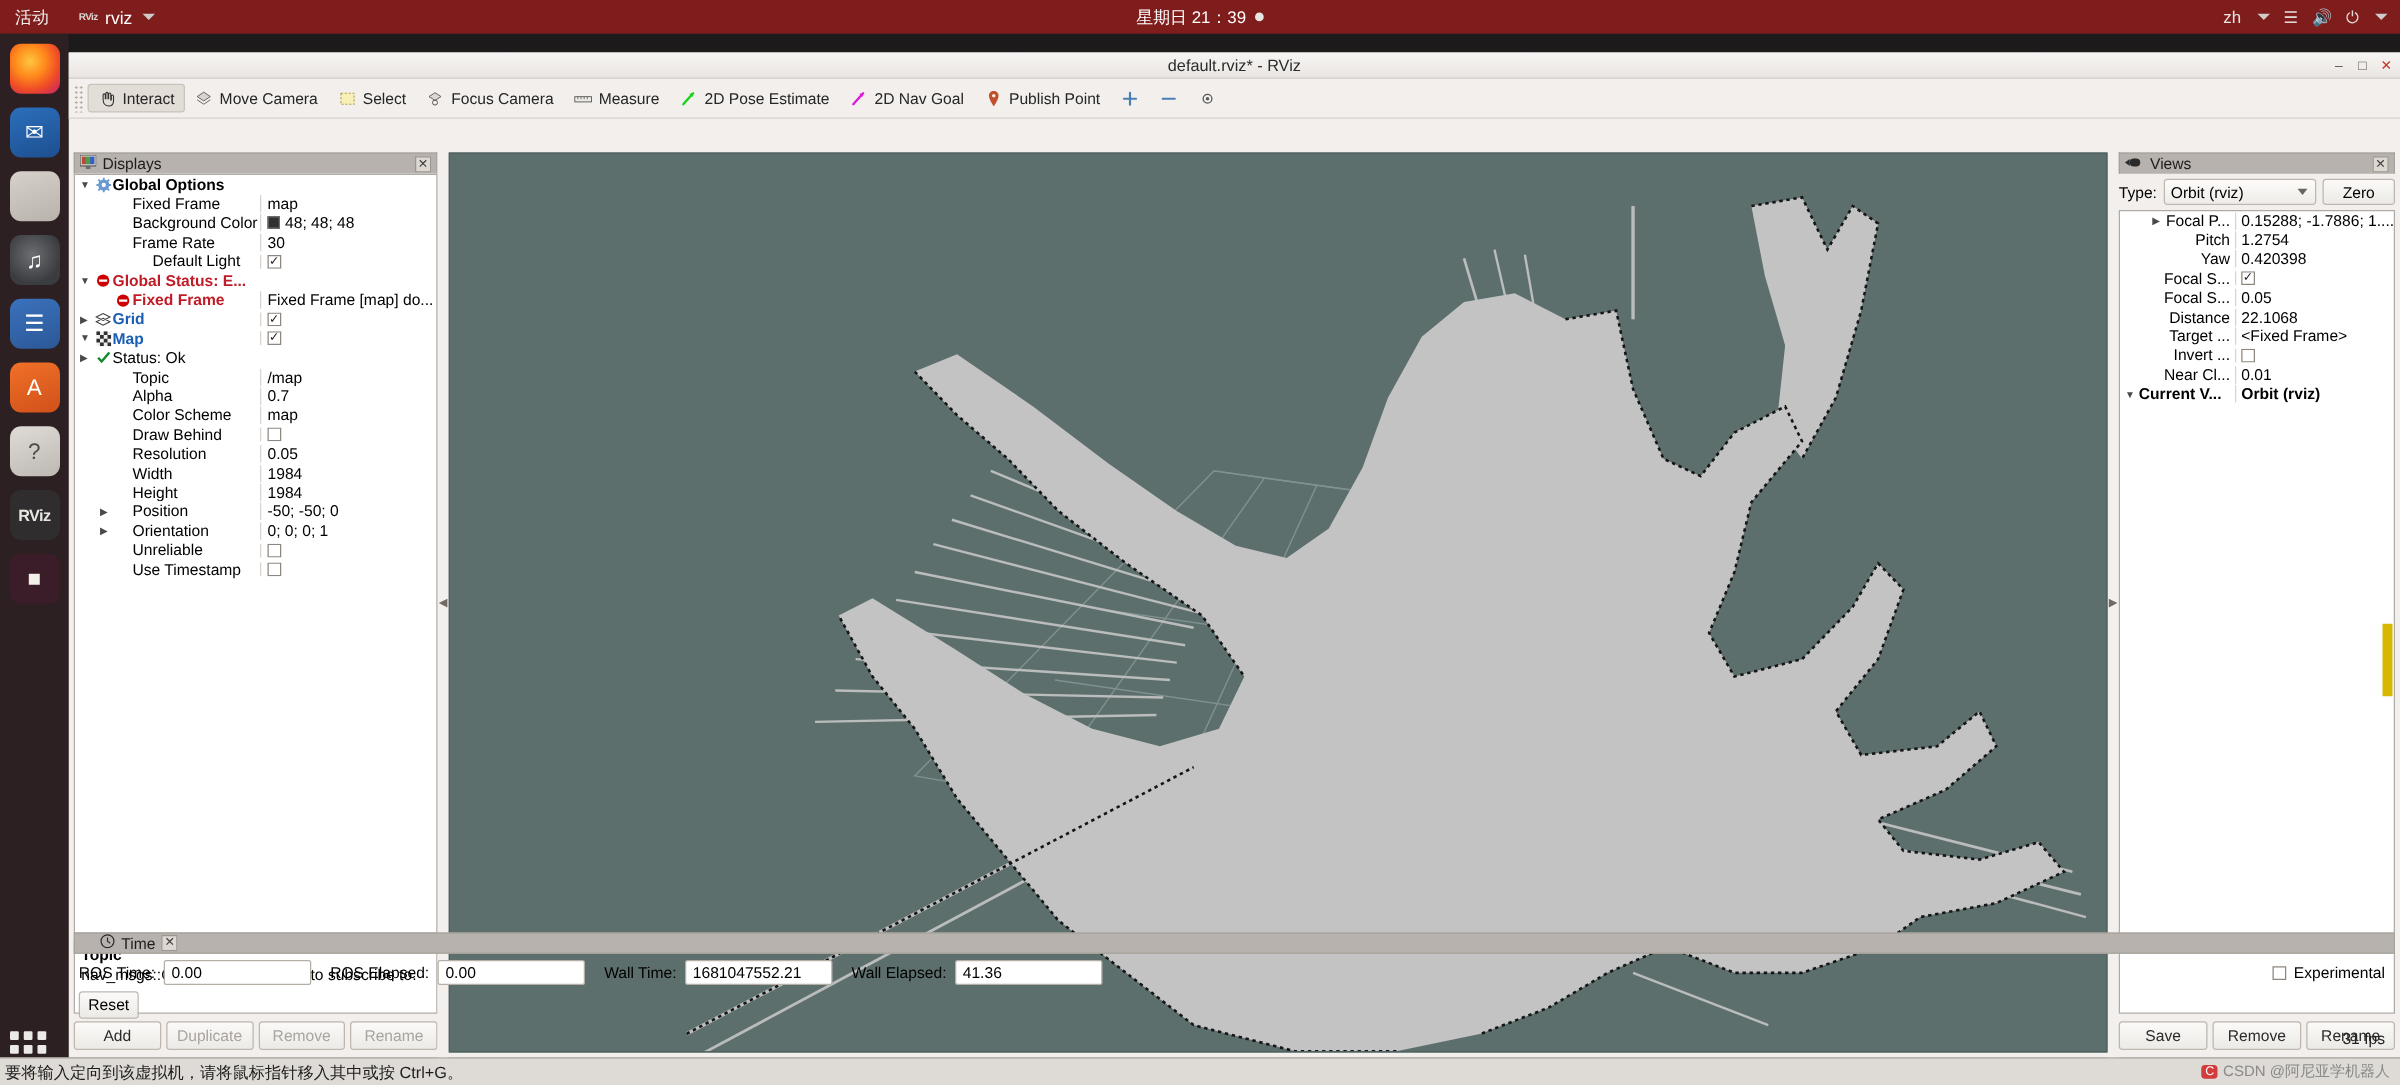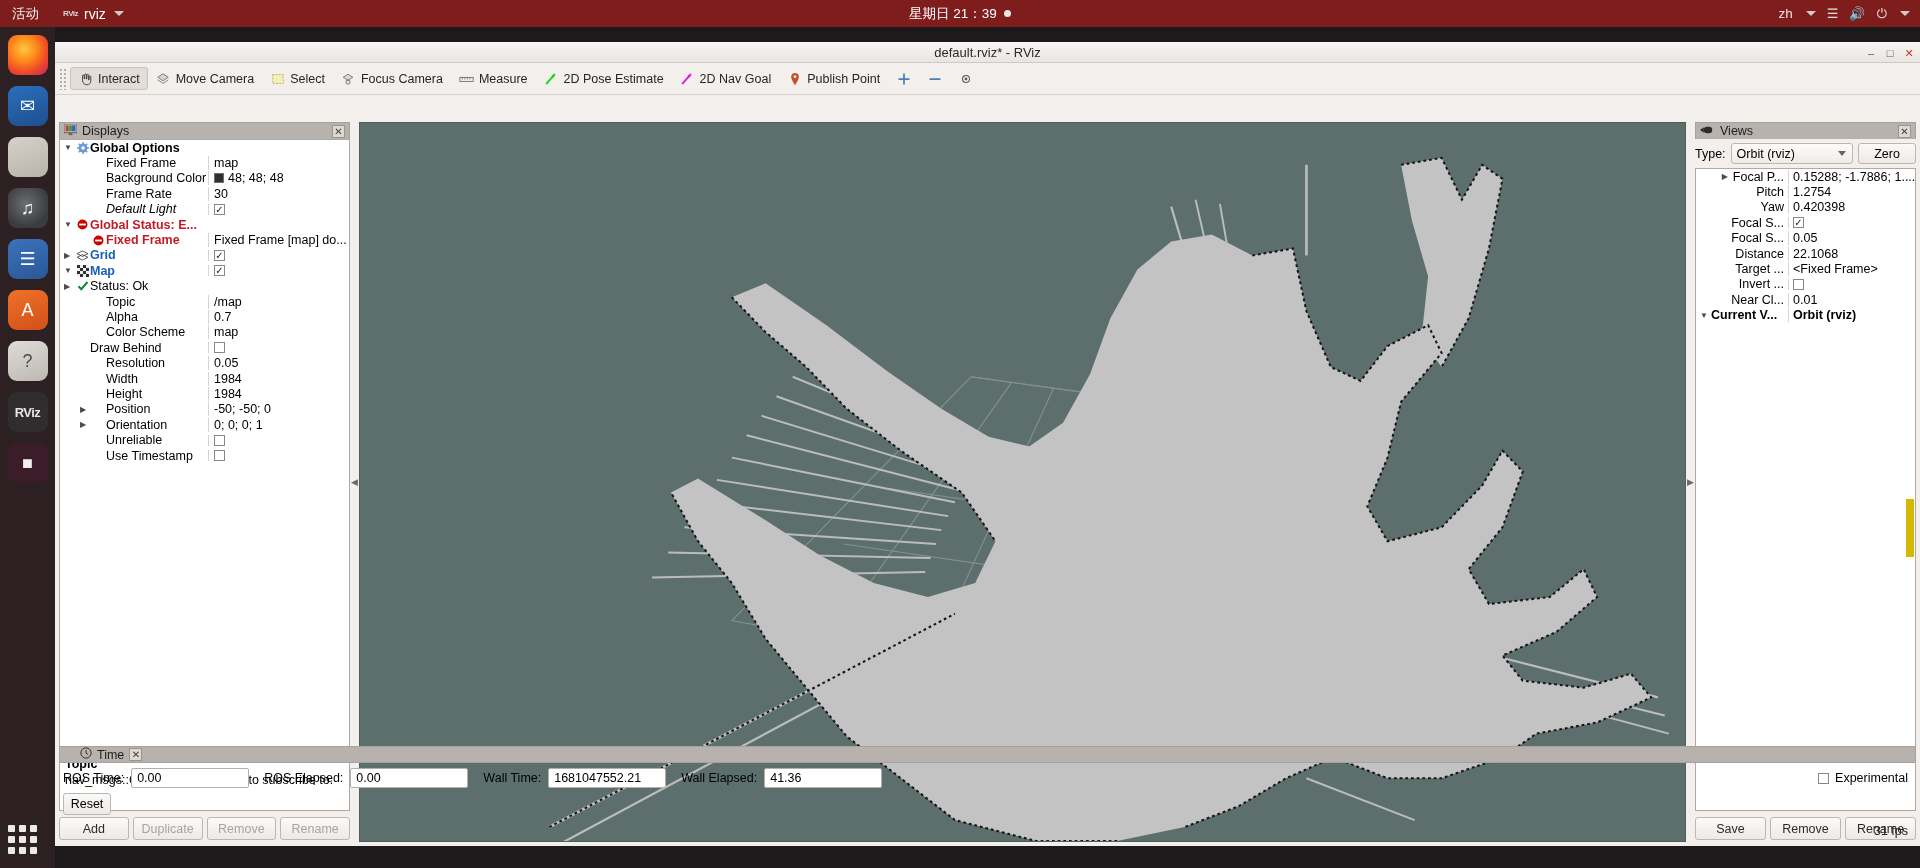--- a/index.html
+++ b/index.html
@@ -455,21 +455,21 @@
               <div class="tname" style="padding-left: 20px;">
                 <span class="arrow"></span>
                 <span class="ticon"></span>
                 <span>Frame Rate</span>
               </div>
               <div class="tval">
                 <span>30</span>
               </div>
             </div>
             <div class="trow">
-              <div class="tname" style="padding-left: 20px; font-style: italic;">
+              <div class="tname" style="padding-left: 36px;">
                 <span class="arrow"></span>
                 <span class="ticon"></span>
                 <span>Default Light</span>
               </div>
               <div class="tval">
                 <span class="cb">✓</span>
               </div>
             </div>
             <div class="trow">
               <div class="tname" style="padding-left: 4px;">
@@ -577,21 +577,21 @@
               <div class="tname" style="padding-left: 20px;">
                 <span class="arrow"></span>
                 <span class="ticon"></span>
                 <span>Color Scheme</span>
               </div>
               <div class="tval">
                 <span>map</span>
               </div>
             </div>
             <div class="trow">
-              <div class="tname" style="padding-left: 4px;">
+              <div class="tname" style="padding-left: 20px;">
                 <span class="arrow"></span>
                 <span class="ticon"></span>
                 <span>Draw Behind</span>
               </div>
               <div class="tval">
                 <span class="cb"></span>
               </div>
             </div>
             <div class="trow">
               <div class="tname" style="padding-left: 20px;">
@@ -897,14 +897,21 @@
           <span class="cb"></span>
           <span>Experimental</span>
         </div>
       </div>
 
       <div class="reset-btn">Reset</div>
       <div class="fps">31 fps</div>
     </div>
   </div>
 
+  <div class="vm-status">
+    <span>要将输入定向到该虚拟机，请将鼠标指针移入其中或按 Ctrl+G。</span>
+    <span class="watermark">
+      <span class="wm-badge">C</span>
+      <span>CSDN @阿尼亚学机器人</span>
+    </span>
+  </div>
 
 </div>
 
 </body></html>

